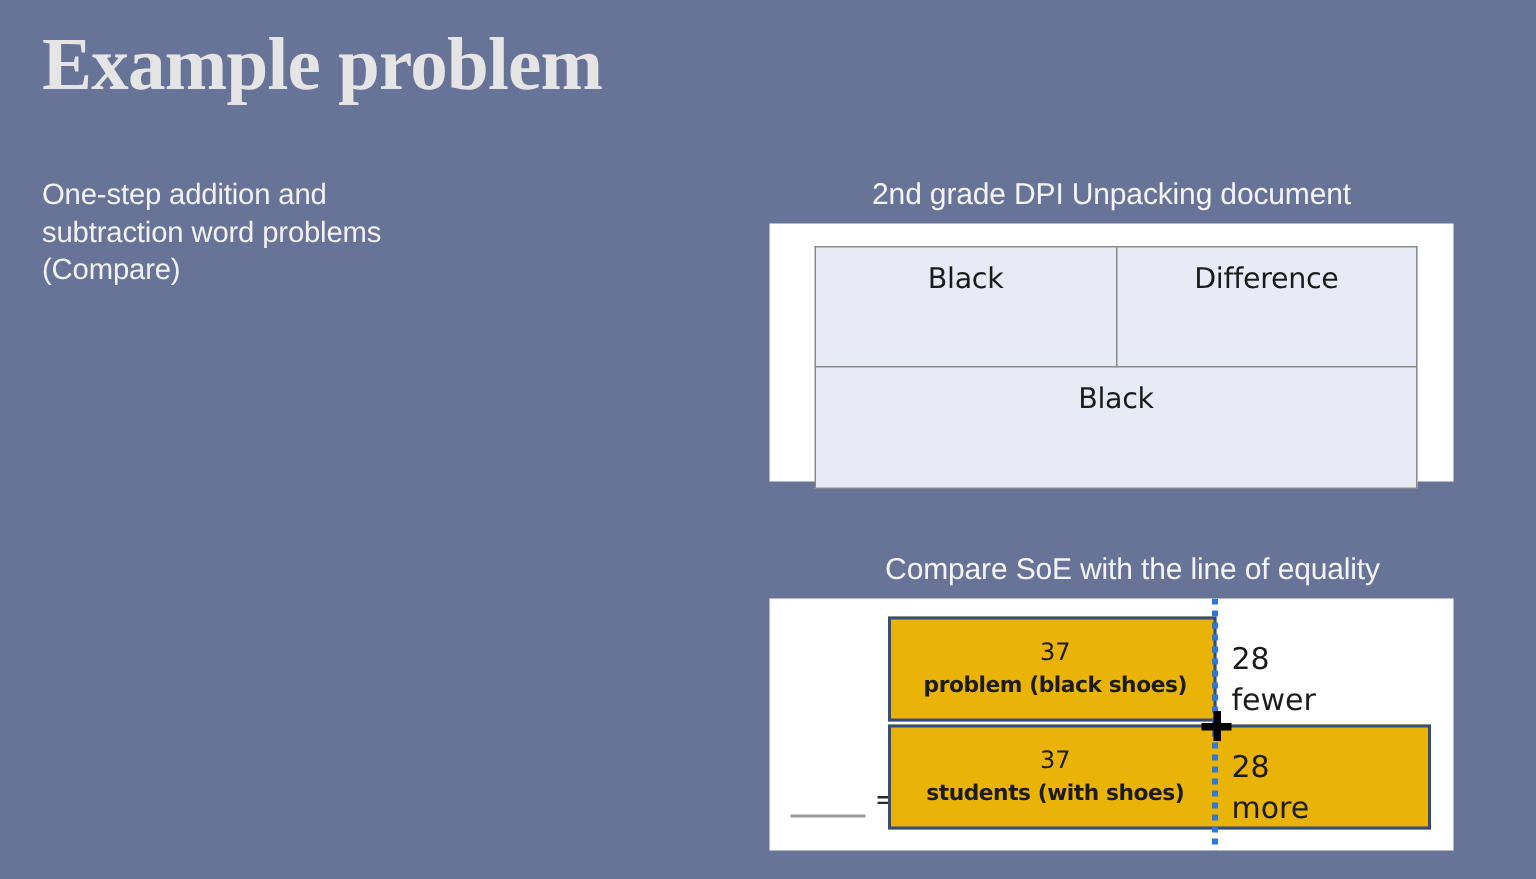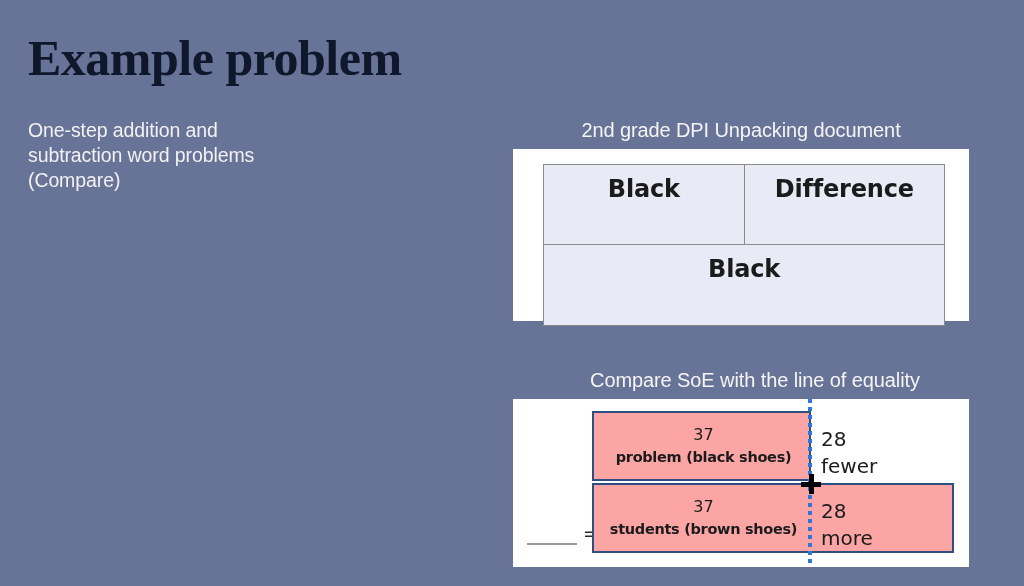--- a/index.html
+++ b/index.html
@@ -12,26 +12,26 @@
     overflow: hidden;
     background: #687398;
     font-family: "Liberation Sans", sans-serif;
     position: relative;
   }
 
   
   .slide-title {
     position: absolute;
     left: 28px;
-    top: 28px;
+    top: 12px;
     font-family: "Liberation Serif", serif;
     font-weight: bold;
     font-size: 50px;
     letter-spacing: -0.5px;
-    color: #0f172a;
+    color: #e5e5e5;
     line-height: 1.2;
     white-space: nowrap;
   }
 
   
   .left-col {
     position: absolute;
     left: 28px;
     top: 118px;
     width: 300px;
@@ -84,22 +84,22 @@
     height: 141px;
     border-collapse: collapse;
     table-layout: fixed;
   }
   .dpi-table td {
     background: #e8ebf5;
     border: 1.5px solid #8a8a8a;
     text-align: center;
     vertical-align: top;
     font-family: "DejaVu Sans", sans-serif;
-    font-weight: bold;
-    font-size: 24px;
+    font-weight: normal;
+    font-size: 19px;
     color: #1b1b1b;
     padding-top: 10px;
     letter-spacing: -0.2px;
   }
   .dpi-row-top td { height: 68px; }
   .dpi-row-bottom td { height: 69px; }
 
   
   #fig-soe { left: 513px; top: 368px; width: 484px; }
   #fig-soe .figure-panel { width: 456px; height: 168px; }
@@ -117,21 +117,21 @@
     left: 70px;
     top: 123px;
     font-family: "DejaVu Sans", sans-serif;
     font-size: 19px;
     color: #2a2a2a;
   }
 
   .soe-bar {
     position: absolute;
     border: 2.2px solid #2f4f82;
-    background: #fca5a5;
+    background: #eab308;
     box-sizing: border-box;
   }
   #soe-bar-black { left: 79px; top: 12px;  width: 219px; height: 70px; }
   #soe-bar-brown { left: 79px; top: 84px;  width: 362px; height: 70px; }
 
   .soe-bar-inner {
     position: absolute;
     left: 0; top: 0;
     width: 219px;
     height: 100%;
@@ -235,21 +235,21 @@
     <div class="soe-bar" id="soe-bar-black">
       <div class="soe-bar-inner">
         <div class="soe-num">37</div>
         <div class="soe-label">problem (black shoes)</div>
       </div>
     </div>
 
     <div class="soe-bar" id="soe-bar-brown">
       <div class="soe-bar-inner">
         <div class="soe-num">37</div>
-        <div class="soe-label">students (brown shoes)</div>
+        <div class="soe-label">students (with shoes)</div>
       </div>
     </div>
 
     <div class="soe-side" id="soe-side-fewer">
       <div>28</div>
       <div>fewer</div>
     </div>
     <div class="soe-side" id="soe-side-more">
       <div>28</div>
       <div>more</div>

